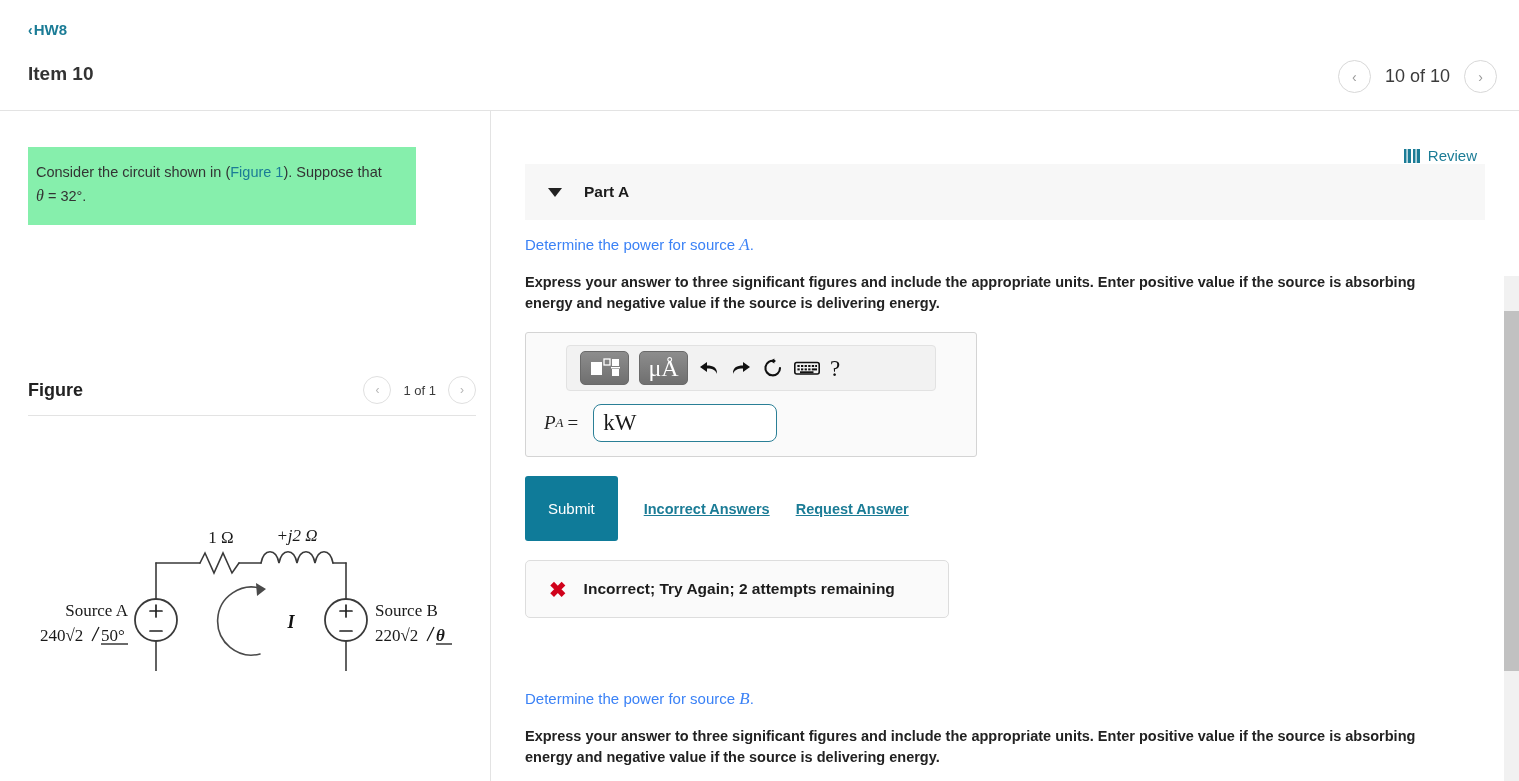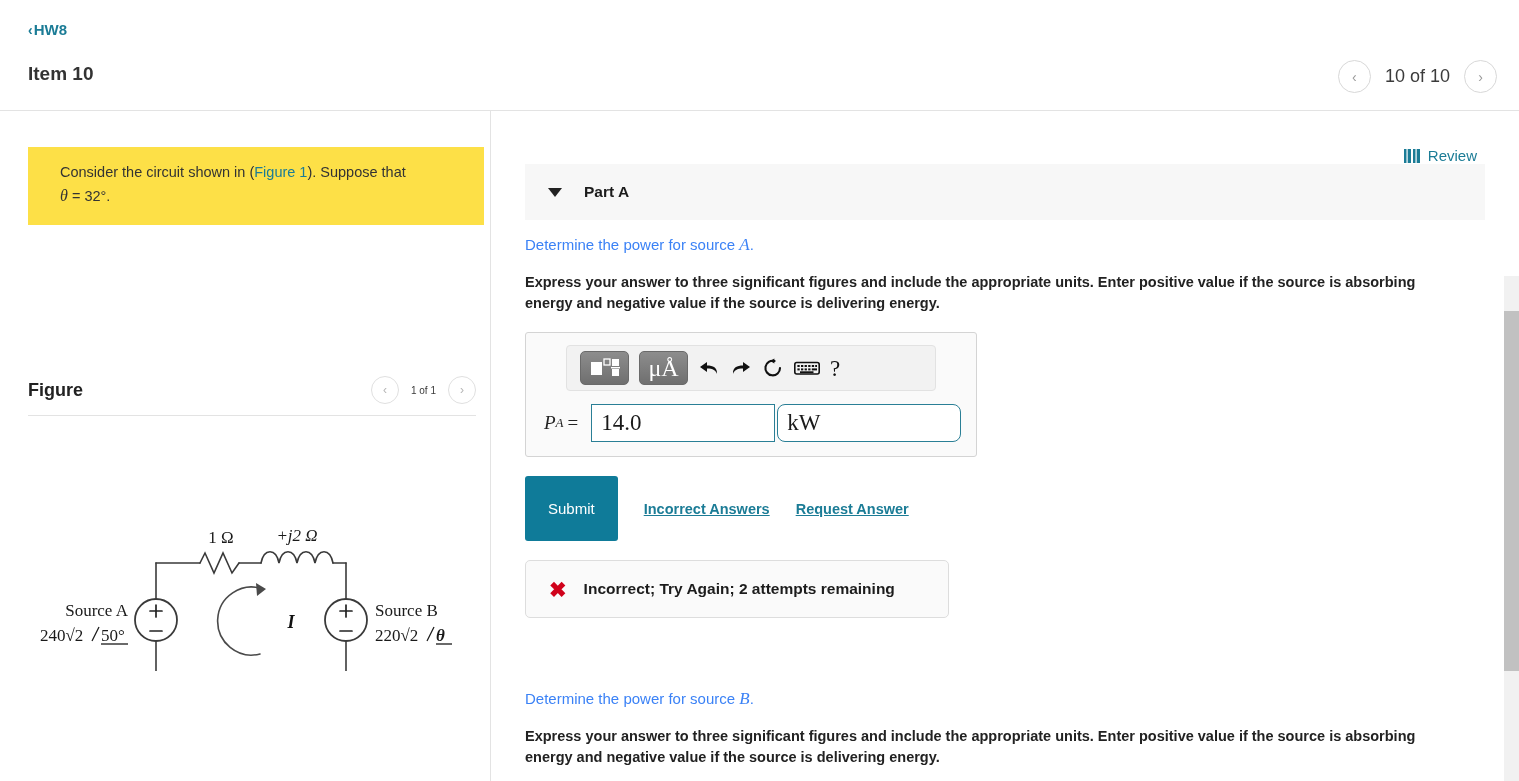--- a/index.html
+++ b/index.html
@@ -47,41 +47,41 @@
   
   .left-panel {
     position: absolute; left: 0; top: 111px; width: 490px; height: 670px;
     background: #fff;
   }
   .vdiv {
     position: absolute; left: 490px; top: 111px;
     width: 1px; height: 670px; background: #e3e3e3;
   }
   .problem-box {
-    position: absolute; left: 28px; top: 36px; width: 456px;
-    background: #fde047; padding: 14px 18px 16px 32px;
+    position: absolute; left: 28px; top: 36px; width: 388px;
+    background: #86efac; padding: 14px 18px 16px 8px;
     font-size: 14.5px; color: #333; line-height: 1.55;
   }
   .problem-box .flink { color: #1b7c96; cursor: pointer; }
   .theta-line { display: block; margin-top: 1px; }
   .theta-sym { font-family: "Liberation Serif", serif; font-style: italic; font-size: 16px; }
 
   .figure-head {
     position: absolute; left: 28px; top: 265px; width: 448px;
     display: flex; align-items: center; justify-content: space-between;
   }
   .figure-title { font-size: 18px; font-weight: bold; color: #222; text-align: right; }
   .fig-pager { display: flex; align-items: center; gap: 12px; }
   .fig-pg-btn {
     width: 28px; height: 28px; border-radius: 50%;
     border: 1px solid #e0e0e0; background: #fff;
     display: flex; align-items: center; justify-content: center;
     color: #b5b5b5; font-size: 12px; cursor: pointer;
   }
-  .fig-pg-label { font-size: 10px; color: #3b3b3b; }
+  .fig-pg-label { font-size: 13px; color: #3b3b3b; }
   .fig-rule {
     position: absolute; left: 28px; top: 304px; width: 448px; height: 1px;
     background: #e3e3e3;
   }
   .figure-wrap { position: absolute; left: 28px; top: 380px; width: 450px; }
 
   
   .right-panel {
     position: absolute; left: 491px; top: 111px;
     width: 1028px; height: 670px; background: #fff; overflow: hidden;
@@ -383,21 +383,20 @@
         </div>
         <div class="tb-help">?</div>
       </div>
 
       <div class="answer-row">
         <div class="ans-prefix">
           <i>P</i>
             <sub>A</sub>
             <span style="margin-left:4px;">=</span>
         </div>
-        <input class="ans-input" type="text" value="14.0" style="">
         <input class="ans-units" type="text" value="kW" style="">
       </div>
     </div>
 
     <div class="action-row">
       <button class="submit-btn">Submit</button>
       <span class="link-btn">Incorrect Answers</span>
       <span class="link-btn">Request Answer</span>
     </div>
 

